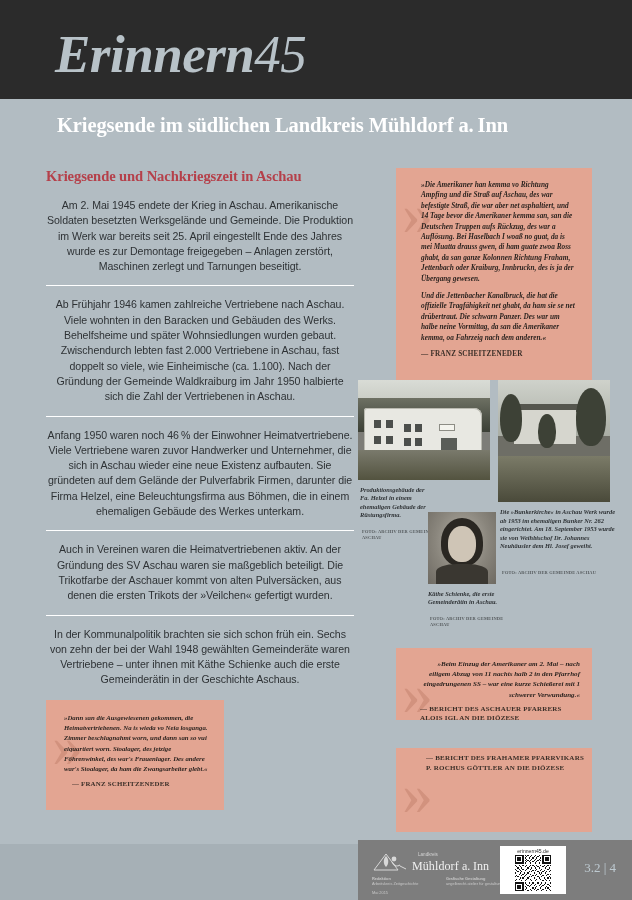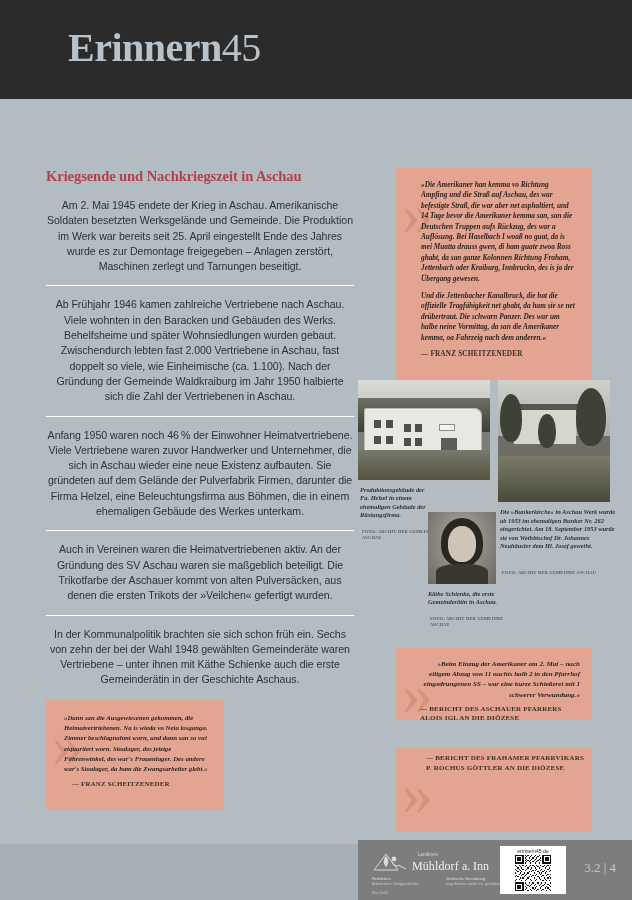--- a/index.html
+++ b/index.html
@@ -14,24 +14,24 @@
     width:632px; height:900px;
     background:#b2bcc2;
   }
 
   
   .header-bar {
     position:absolute; left:0; top:0; width:632px; height:99px;
     background:#2b2b2b;
   }
   .brand {
-    position:absolute; left:68px; top:28px;
-    font-family:"Liberation Serif", serif;
-    font-size:40px; font-weight:700; color:#b8c2c8;
-    letter-spacing:-0.5px; line-height:1;
+    position:absolute; left:55px; top:28px;
+    font-family:"Liberation Serif", serif;
+    font-size:53px; font-weight:700; color:#b8c2c8;
+    letter-spacing:-0.5px; line-height:1;font-style:italic;
   }
   .brand .num { font-weight:400; }
 
   .subtitle-bar {
     position:absolute; left:0; top:99px; width:632px; height:58px;
     background:#b2bcc2;
   }
   .subtitle {
     position:absolute; left:57px; top:114px;
     font-family:"Liberation Serif", serif;
@@ -284,20 +284,21 @@
 </style>
 </head>
 <body>
 
 <div class="page">
 
   <div class="header-bar"></div>
   <div class="brand"><span>Erinnern</span><span class="num">45</span></div>
 
   <div class="subtitle-bar"></div>
+  <div class="subtitle">Kriegsende im südlichen Landkreis Mühldorf a. Inn</div>
 
   <div class="left-col">
     <div class="section-title">Kriegsende und Nachkriegszeit in Aschau</div>
     <div class="para">Am 2. Mai 1945 endete der Krieg in Aschau. Amerikanische Soldaten besetzten Werksgelände und Gemeinde. Die Produktion im Werk war bereits seit 25. April eingestellt Ende des Jahres wurde es zur Demontage freigegeben – Anlagen zerstört, Maschinen zerlegt und Tarnungen beseitigt.</div>
     <div class="rule"></div>
     <div class="para">Ab Frühjahr 1946 kamen zahlreiche Vertriebene nach Aschau. Viele wohnten in den Baracken und Gebäuden des Werks. Behelfsheime und später Wohnsiedlungen wurden gebaut. Zwischendurch lebten fast 2.000 Vertriebene in Aschau, fast doppelt so viele, wie Einheimische (ca. 1.100). Nach der Gründung der Gemeinde Waldkraiburg im Jahr 1950 halbierte sich die Zahl der Vertriebenen in Aschau.</div>
     <div class="rule"></div>
     <div class="para">Anfang 1950 waren noch 46 % der Einwohner Heimatvertriebene. Viele Vertriebene waren zuvor Handwerker und Unternehmer, die sich in Aschau wieder eine neue Existenz aufbauten. Sie gründeten auf dem Gelände der Pulverfabrik Firmen, darunter die Firma Helzel, eine Beleuchtungsfirma aus Böhmen, die in einem ehemaligen Gebäude des Werkes unterkam.</div>
     <div class="rule"></div>
     <div class="para">Auch in Vereinen waren die Heimatvertriebenen aktiv. An der Gründung des SV Aschau waren sie maßgeblich beteiligt. Die Trikotfarbe der Aschauer kommt von alten Pulversäcken, aus denen die ersten Trikots der »Veilchen« gefertigt wurden.</div>

